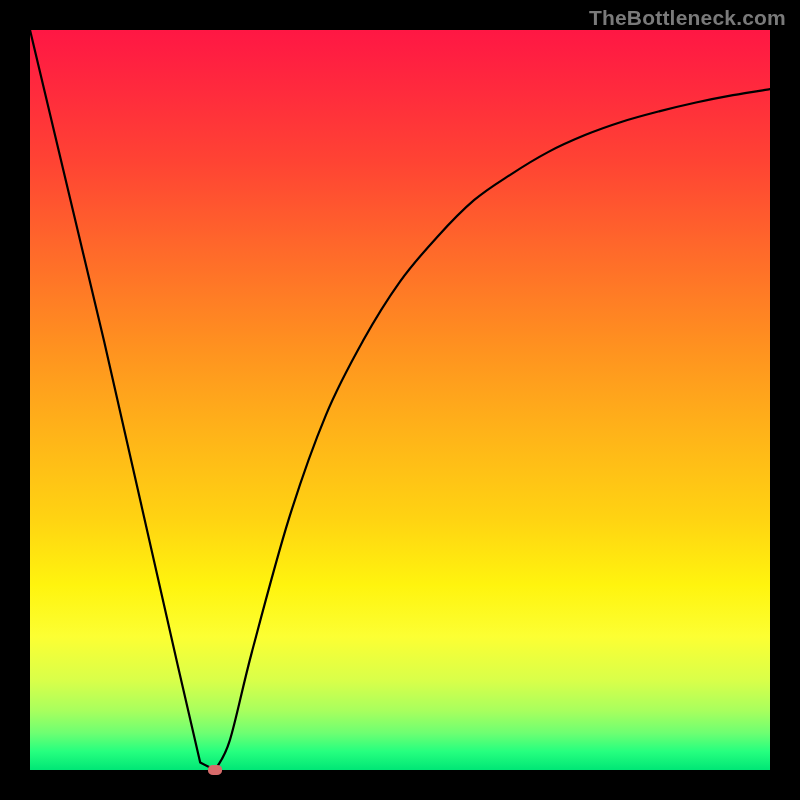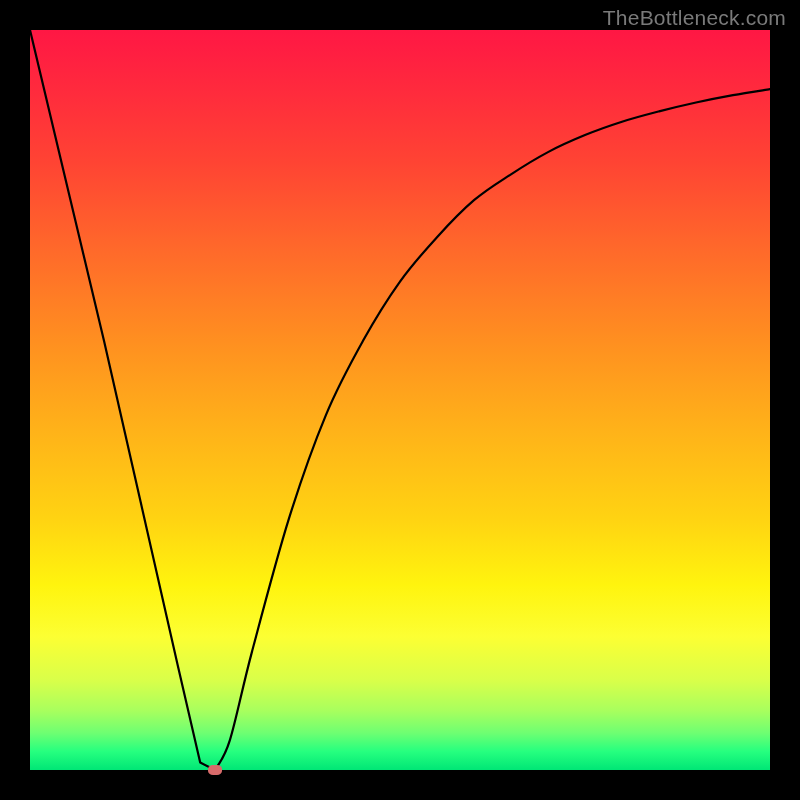--- a/index.html
+++ b/index.html
@@ -40,21 +40,21 @@
       #00e676 100%
     );
   }
   .watermark {
     position: absolute;
     top: 6px;
     right: 14px;
     color: #7a7a7a;
     font-size: 21px;
     letter-spacing: 0.2px;
-    font-weight: 400;
+    font-weight: 700;
     user-select: none;
   }
   svg.curve {
     position: absolute;
     inset: 0;
     width: 100%;
     height: 100%;
   }
   .marker {
     position: absolute;

